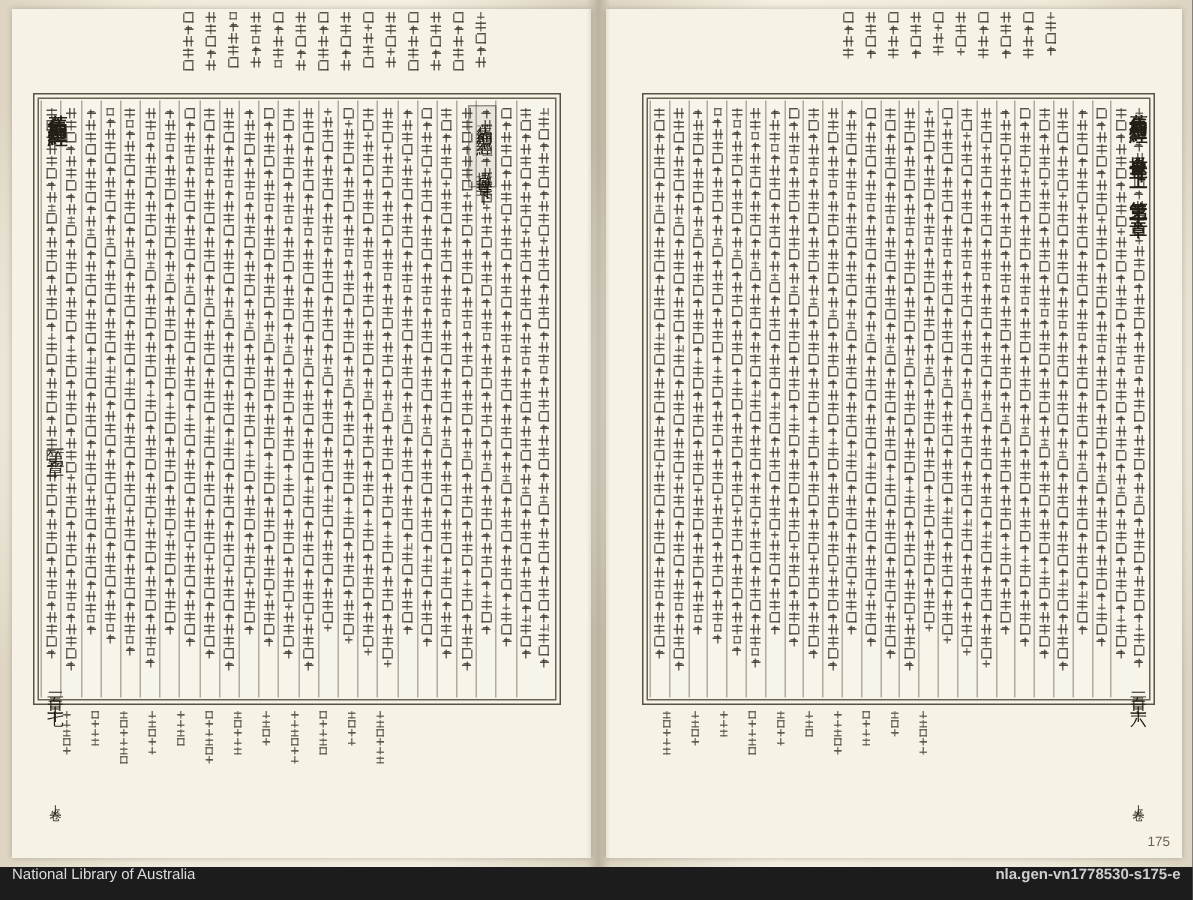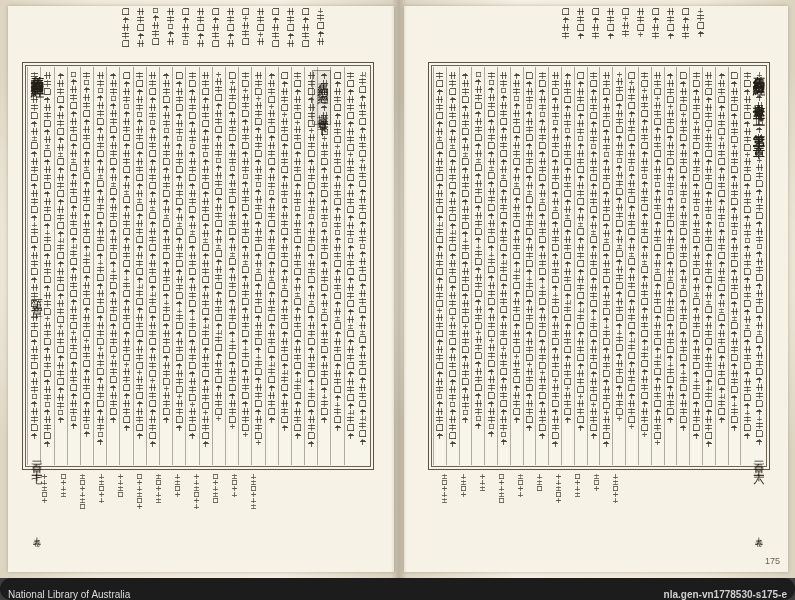--- a/index.html
+++ b/index.html
@@ -202,27 +202,26 @@
 
   
   .footer {
     position: absolute;
     left: 0; bottom: 0;
     width: 795px;
     height: 22px;
     background: #1c1c1c;
     color: #dcdcdc;
     display: flex;
-    align-items: flex-end;
+    align-items: flex-start;
     justify-content: space-between;
     padding: 0 8px;
     box-sizing: border-box;
     font-family: "Liberation Sans", sans-serif;
     font-size: 10px;
-    border-radius: 11px;
   }
   .footer .right-id { color: #cfcfcf; font-weight: bold; }
 </style>
 </head>
 <body>
 
 <div id="page">
 
   <div class="scan">
     <div class="paper-tone"></div>

